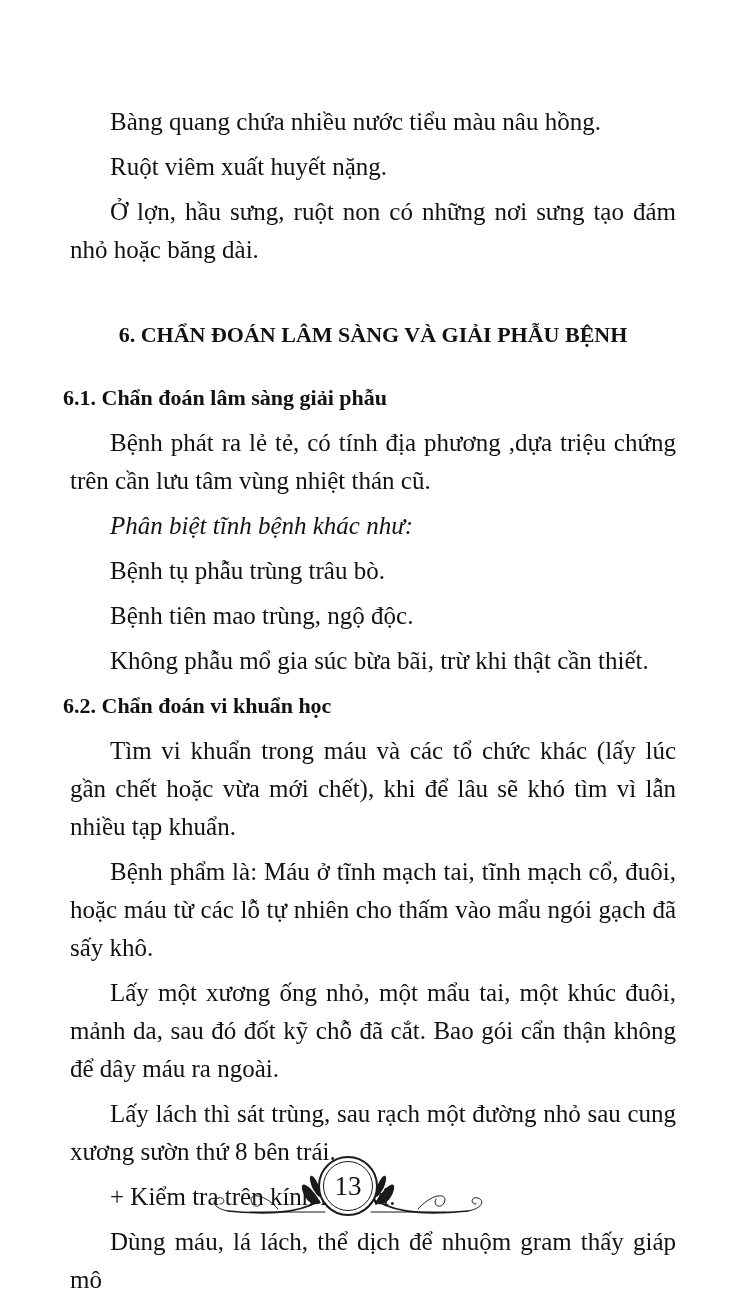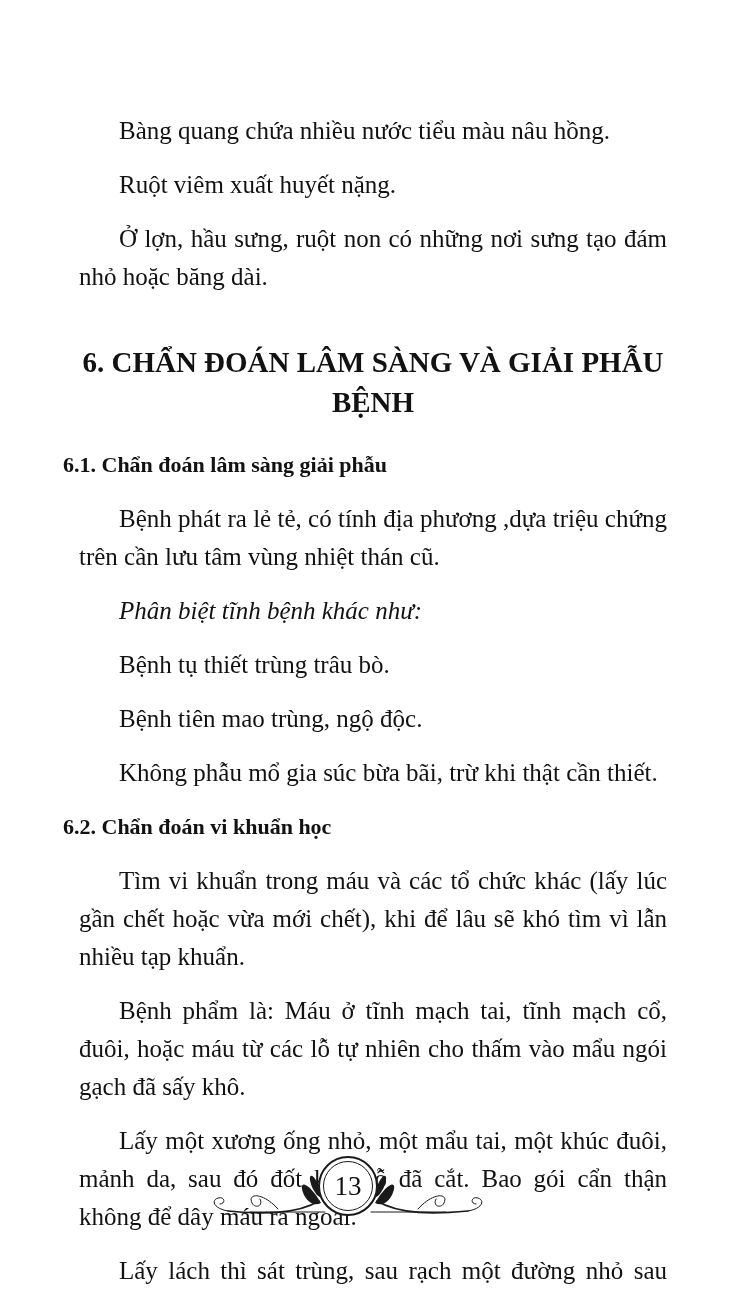--- a/index.html
+++ b/index.html
@@ -16,26 +16,26 @@
   }
   .body-text {
     position: absolute;
     top: 96px;
     left: 63px;
     width: 620px;
     font-size: 25px;
     line-height: 38px;
     text-align: justify;
   }
-  p.para { margin: 16px; }
+  p.para { margin: 7px; }
   p.indent { text-indent: 40px; }
   p.italic { font-style: italic; }
   h1.section-heading {
     margin-top: 46px;
-    font-size: 29px;
+    font-size: 22px;
     line-height: 40px;
     font-weight: bold;
     text-align: center;
     text-indent: 0;
   }
   h2.subsection-heading {
     font-size: 22px;
     line-height: 38px;
     font-weight: bold;
     text-align: left;
@@ -70,21 +70,21 @@
 
     <p class="para indent">Bàng quang chứa nhiều nước tiểu màu nâu hồng.</p>
     <p class="para indent">Ruột viêm xuất huyết nặng.</p>
     <p class="para indent">Ở lợn, hầu sưng, ruột non có những nơi sưng tạo đám nhỏ hoặc băng dài.</p>
 
     <h1 class="section-heading">6. CHẨN ĐOÁN LÂM SÀNG VÀ GIẢI PHẪU BỆNH</h1>
 
     <h2 class="subsection-heading sub-61">6.1. Chẩn đoán lâm sàng giải phẫu</h2>
     <p class="para indent">Bệnh phát ra lẻ tẻ, có tính địa phương ,dựa triệu chứng trên cần lưu tâm vùng nhiệt thán cũ.</p>
     <p class="para indent italic">Phân biệt tĩnh bệnh khác như:</p>
-    <p class="para indent">Bệnh tụ thiết trùng trâu bò.</p>
+    <p class="para indent">Bệnh tụ phẫu trùng trâu bò.</p>
     <p class="para indent">Bệnh tiên mao trùng, ngộ độc.</p>
     <p class="para indent">Không phẫu mổ gia súc bừa bãi, trừ khi thật cần thiết.</p>
 
     <h2 class="subsection-heading sub-62">6.2. Chẩn đoán vi khuẩn học</h2>
     <p class="para indent">Tìm vi khuẩn trong máu và các tổ chức khác (lấy lúc gần chết hoặc vừa mới chết), khi để lâu sẽ khó tìm vì lẫn nhiều tạp khuẩn.</p>
     <p class="para indent">Bệnh phẩm là: Máu ở tĩnh mạch tai, tĩnh mạch cổ, đuôi, hoặc máu từ các lỗ tự nhiên cho thấm vào mẩu ngói gạch đã sấy khô.</p>
     <p class="para indent">Lấy một xương ống nhỏ, một mẩu tai, một khúc đuôi, mảnh da, sau đó đốt kỹ chỗ đã cắt. Bao gói cẩn thận không để dây máu ra ngoài.</p>
     <p class="para indent">Lấy lách thì sát trùng, sau rạch một đường nhỏ sau cung xương sườn thứ 8 bên trái.</p>
     <p class="para indent">+ Kiểm tra trên kính hiển vi.</p>
     <p class="para indent">Dùng máu, lá lách, thể dịch để nhuộm gram thấy giáp mô</p>

